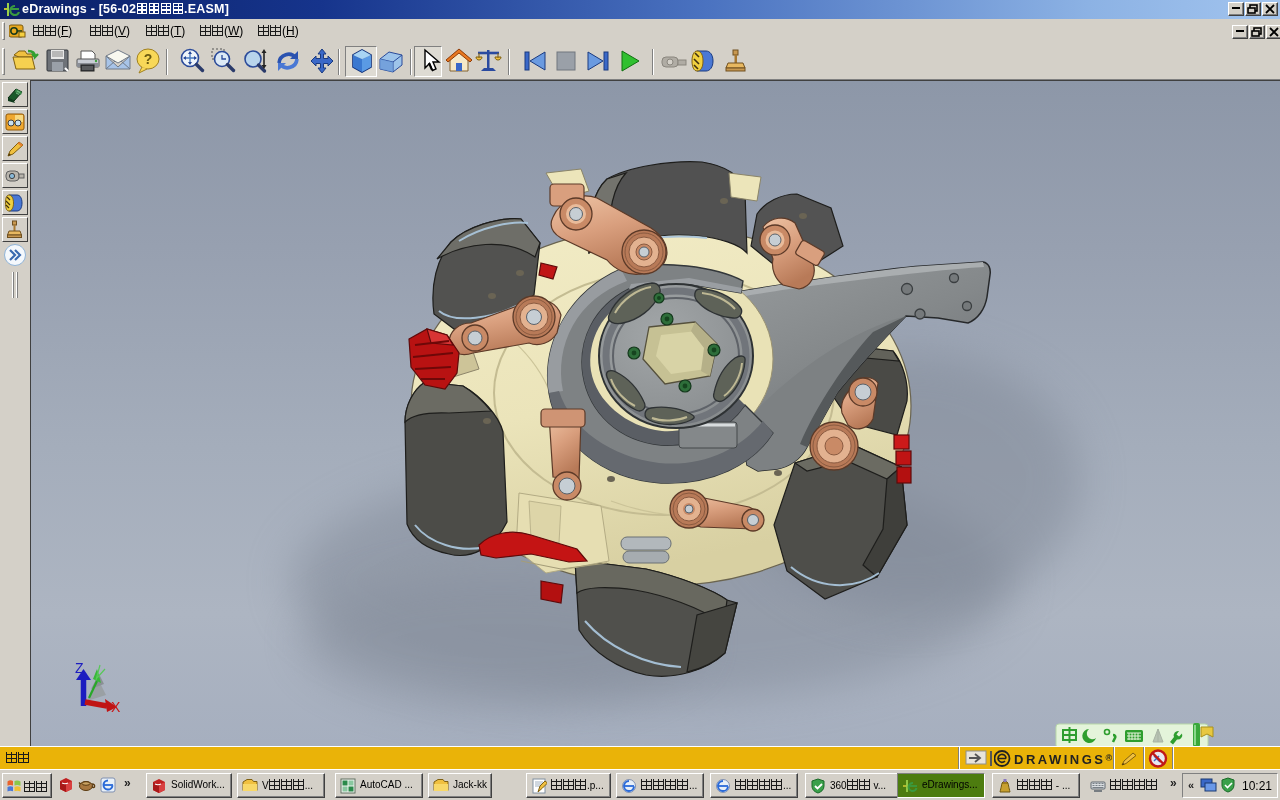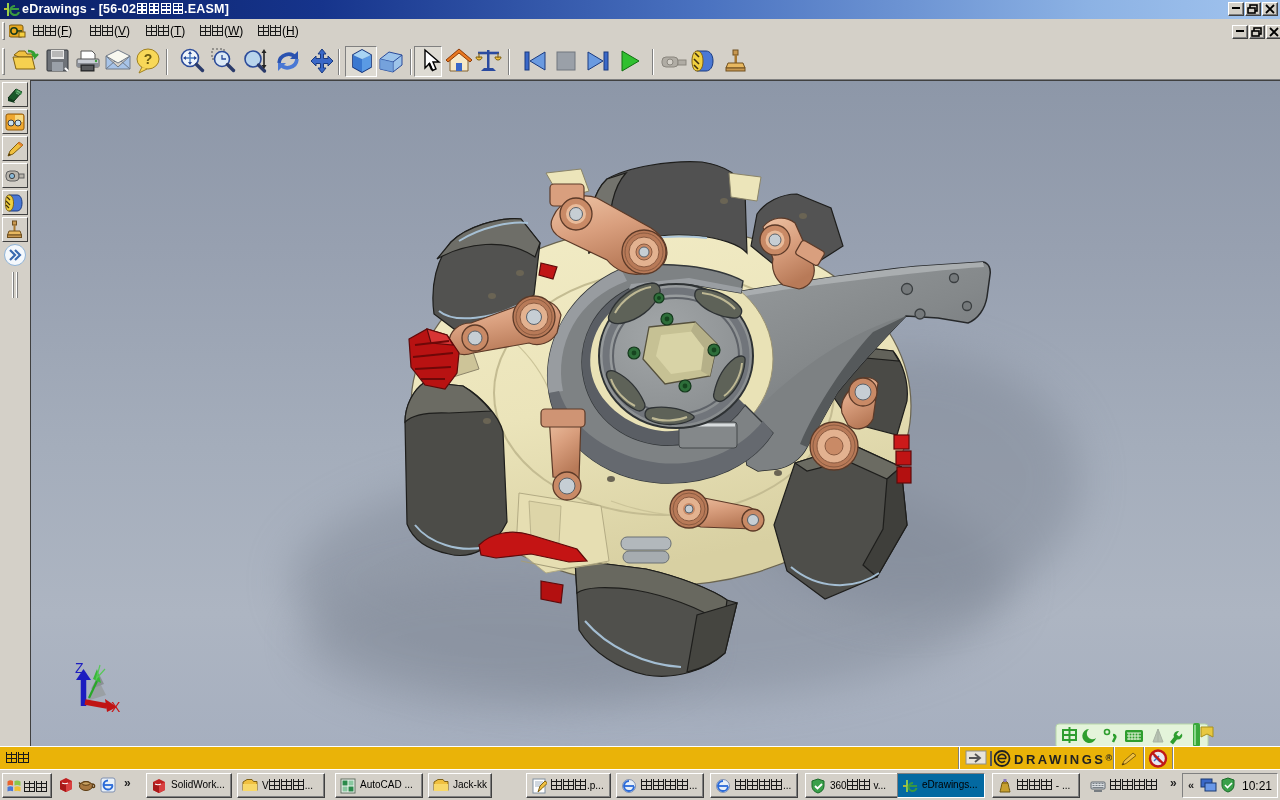--- a/index.html
+++ b/index.html
@@ -612,21 +612,21 @@
       </svg>
   <span class="lbl"><span class="z"></span><span class="z"></span><span class="z"></span><span class="z"></span>...</span>
  </div>
  <div class="tbtn" style="left:805px;width:106px">
   <svg width="16" height="16" viewBox="0 0 16 16">
         <path d="M8 1l6 2v5c0 4-3 6-6 7-3-1-6-3-6-7V3z" fill="#3aa04a" stroke="#1a6a28"></path>
         <path d="M5 8l2.5 2.5L12 6" stroke="#fff" stroke-width="1.8" fill="none"></path>
       </svg>
   <span class="lbl">360<span class="z"></span><span class="z"></span> v...</span>
  </div>
- <div class="tbtn" style="left:897px;width:88px;background:#0369a1;border-color:#808080 #fff #fff #808080;box-shadow:none">
+ <div class="tbtn" style="left:897px;width:88px;background:#4d7c0f;border-color:#808080 #fff #fff #808080;box-shadow:none">
   <svg width="16" height="16" viewBox="0 0 16 16">
         <path d="M1 8h4" stroke="#bdbd30" stroke-width="1.8"></path>
         <path d="M5 2v12" stroke="#9ad04a" stroke-width="1.8"></path>
         <path d="M11 5a4 4 0 1 0 3.5 5" fill="none" stroke="#3a9a40" stroke-width="2"></path>
         <path d="M7.5 8h7.5" stroke="#3a9a40" stroke-width="1.8"></path>
       </svg>
   <span class="lbl">eDrawings...</span>
  </div>
  <div class="tbtn" style="left:992px;width:88px">
   <svg width="16" height="16" viewBox="0 0 16 16">

